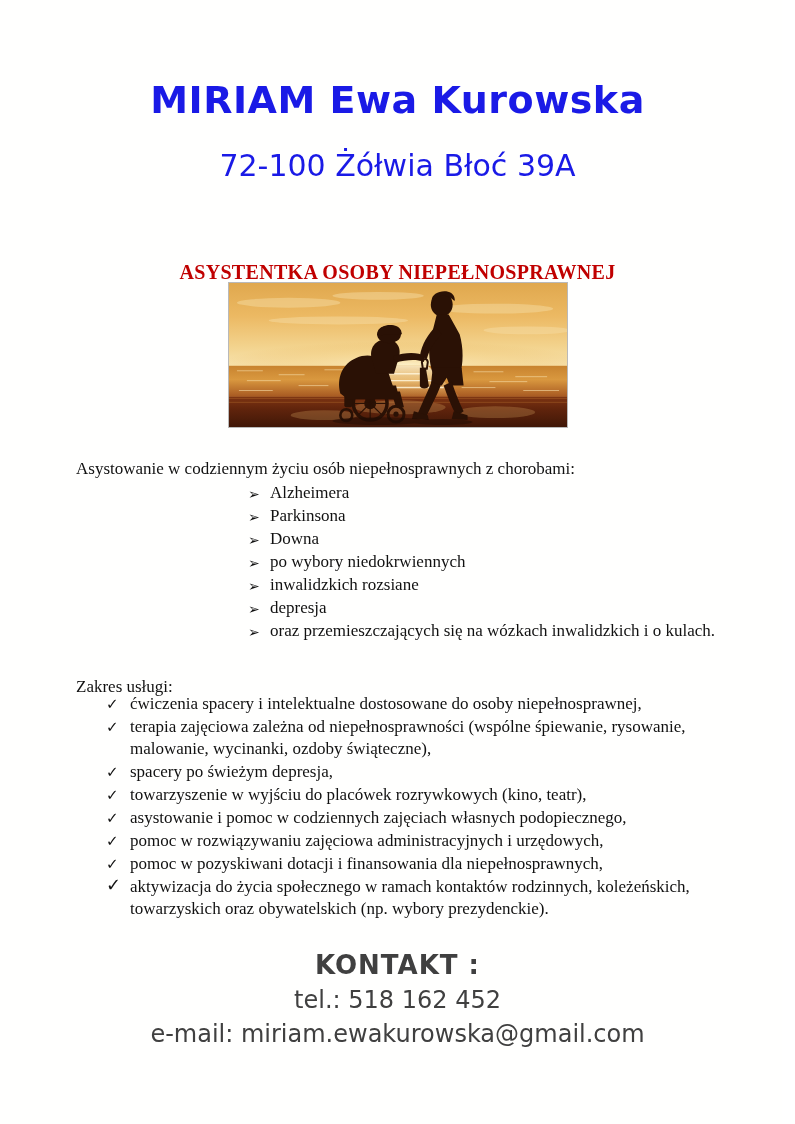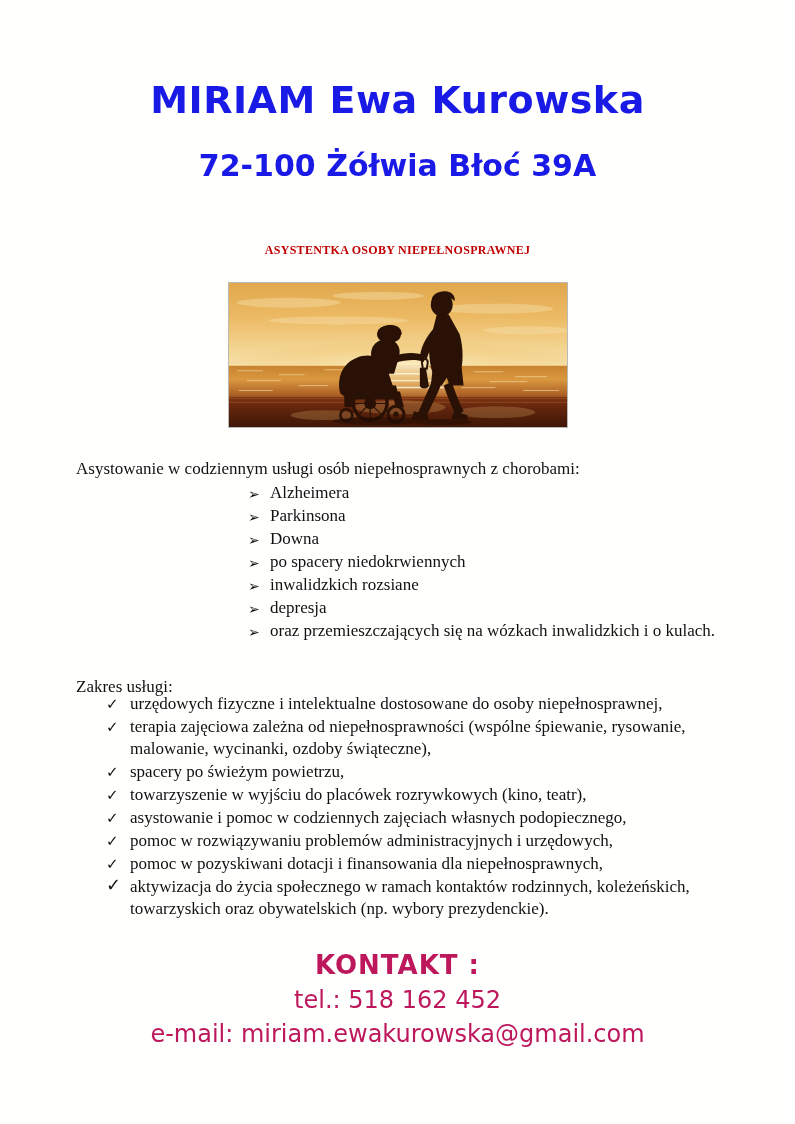--- a/index.html
+++ b/index.html
@@ -37,34 +37,34 @@
     color: #1a1ae6;
     white-space: nowrap;
   }
   .hdr-addr {
     position: absolute;
     top: 148px;
     left: 0;
     width: 795px;
     text-align: center;
     font-family: "DejaVu Sans", "Liberation Sans", sans-serif;
-    font-weight: bold;
+    font-weight: normal;
     font-size: 30px;
     color: #1a1ae6;
     white-space: nowrap;
   }
   .hdr-role {
     position: absolute;
-    top: 243px;
+    top: 261px;
     left: 0;
     width: 795px;
     text-align: center;
     font-family: "Liberation Serif", "DejaVu Serif", serif;
     font-weight: bold;
-    font-size: 12px;
+    font-size: 20px;
     letter-spacing: 0.3px;
     color: #c00000;
     white-space: nowrap;
   }
 
   
   .photo {
     position: absolute;
     left: 228px;
     top: 282px;
@@ -128,21 +128,21 @@
   #list-scope li .bullet { font-size: 15px; top: 0px; }
   #list-scope li.strong-check .bullet { font-weight: bold; font-size: 18px; top: -2px; }
 
   
   .contact-line {
     position: absolute;
     left: 0;
     width: 795px;
     text-align: center;
     font-family: "DejaVu Sans", "Liberation Sans", sans-serif;
-    color: #be185d;
+    color: #404040;
     white-space: nowrap;
   }
   #contact-title { top: 950px; font-size: 26px; font-weight: bold; letter-spacing: 1px; }
   #contact-phone { top: 986px; font-size: 24px; font-weight: normal; }
   #contact-email { top: 1020px; font-size: 24px; font-weight: normal; text-align: center; }
 </style>
 </head>
 <body>
 
 <div class="page">
@@ -274,79 +274,79 @@
         <path d="M226 130 L240 134 L240 139 L224 138 Z"></path>
       </g>
 
       <g fill="#1b0a03" opacity="0.45">
         <ellipse cx="150" cy="140" rx="46" ry="4"></ellipse>
         <ellipse cx="215" cy="141" rx="30" ry="3"></ellipse>
       </g>
     </svg>
   </div>
 
-  <div class="lead" id="lead-1">Asystowanie w codziennym usługi osób niepełnosprawnych z chorobami:</div>
+  <div class="lead" id="lead-1">Asystowanie w codziennym życiu osób niepełnosprawnych z chorobami:</div>
 
   <ul class="blist" id="list-diseases">
     <li>
       <span class="bullet">➢</span>
       <span class="txt">Alzheimera</span>
     </li>
     <li>
       <span class="bullet">➢</span>
       <span class="txt">Parkinsona</span>
     </li>
     <li>
       <span class="bullet">➢</span>
       <span class="txt">Downa</span>
     </li>
     <li>
       <span class="bullet">➢</span>
-      <span class="txt">po spacery niedokrwiennych</span>
+      <span class="txt">po wybory niedokrwiennych</span>
     </li>
     <li>
       <span class="bullet">➢</span>
       <span class="txt">inwalidzkich rozsiane</span>
     </li>
     <li>
       <span class="bullet">➢</span>
       <span class="txt">depresja</span>
     </li>
     <li>
       <span class="bullet">➢</span>
       <span class="txt">oraz przemieszczających się na wózkach inwalidzkich i o kulach.</span>
     </li>
   </ul>
 
   <div class="lead" id="lead-2">Zakres usługi:</div>
 
   <ul class="blist" id="list-scope">
     <li>
       <span class="bullet">✓</span>
-      <span class="txt">urzędowych fizyczne i intelektualne dostosowane do osoby niepełnosprawnej,</span>
+      <span class="txt">ćwiczenia spacery i intelektualne dostosowane do osoby niepełnosprawnej,</span>
     </li>
     <li>
       <span class="bullet">✓</span>
       <span class="txt">terapia zajęciowa zależna od niepełnosprawności (wspólne śpiewanie, rysowanie, malowanie, wycinanki, ozdoby świąteczne),</span>
     </li>
     <li>
       <span class="bullet">✓</span>
-      <span class="txt">spacery po świeżym powietrzu,</span>
+      <span class="txt">spacery po świeżym depresja,</span>
     </li>
     <li>
       <span class="bullet">✓</span>
       <span class="txt">towarzyszenie w wyjściu do placówek rozrywkowych (kino, teatr),</span>
     </li>
     <li>
       <span class="bullet">✓</span>
       <span class="txt">asystowanie i pomoc w codziennych zajęciach własnych podopiecznego,</span>
     </li>
     <li>
       <span class="bullet">✓</span>
-      <span class="txt">pomoc w rozwiązywaniu problemów administracyjnych i urzędowych,</span>
+      <span class="txt">pomoc w rozwiązywaniu zajęciowa administracyjnych i urzędowych,</span>
     </li>
     <li>
       <span class="bullet">✓</span>
       <span class="txt">pomoc w pozyskiwani dotacji i finansowania dla niepełnosprawnych,</span>
     </li>
     <li class="strong-check">
       <span class="bullet">✓</span>
       <span class="txt">aktywizacja do życia społecznego w ramach kontaktów rodzinnych, koleżeńskich, towarzyskich oraz obywatelskich (np. wybory prezydenckie).</span>
     </li>
   </ul>

